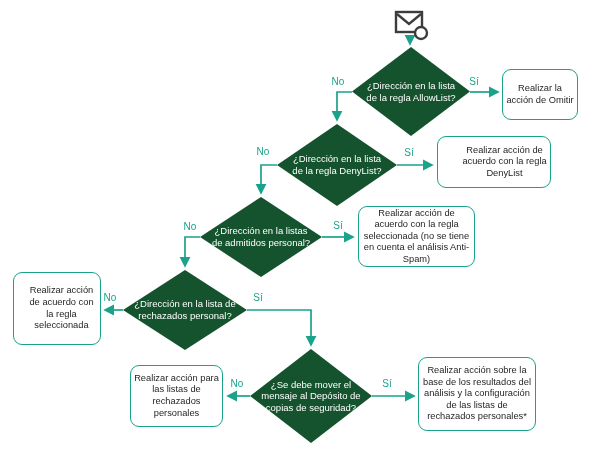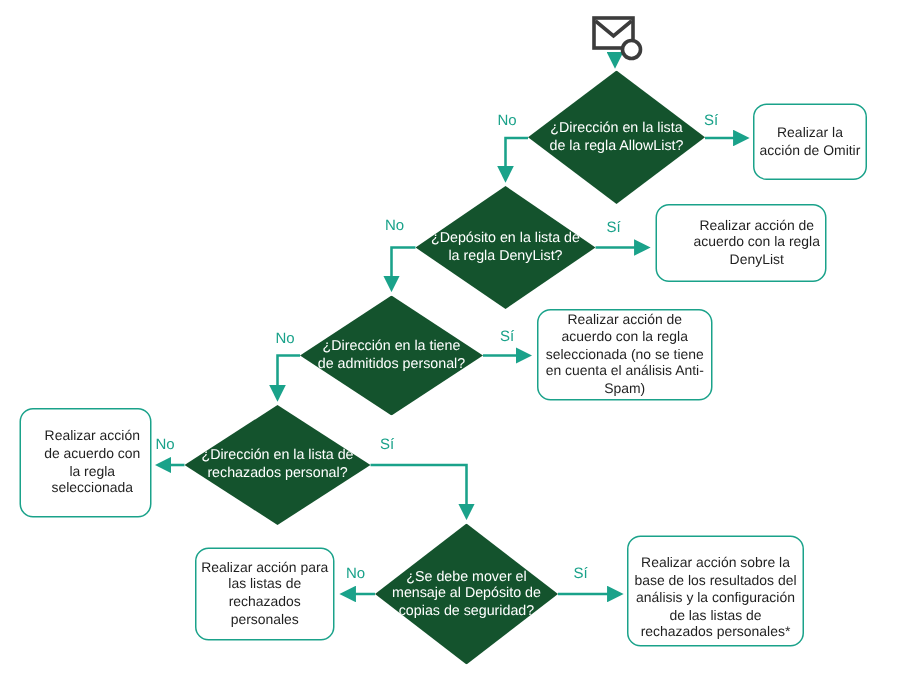--- a/index.html
+++ b/index.html
@@ -30,21 +30,21 @@
   #d1{left:352px;top:47px;width:118px;height:89px;}
   #d2{left:277px;top:124px;width:120px;height:82px;}
   #d3{left:200px;top:197px;width:122px;height:80px;}
   #d4{left:123px;top:270px;width:124px;height:80px;}
   #d5{left:250px;top:349px;width:122px;height:94px;}
   #b1{left:502px;top:69px;width:76px;height:51px;}
   #b2{left:437px;top:136px;width:114px;height:52px;padding-left:24px;}
   #b3{left:358px;top:206px;width:117px;height:61px;}
   #b4{left:13px;top:272px;width:88px;height:73px;padding-left:12px;}
   #b5{left:130px;top:365px;width:93px;height:62px;}
-  #b6{left:418px;top:357px;width:118px;height:74px;align-items:flex-end;}
+  #b6{left:418px;top:357px;width:118px;height:74px;}
   #lyes1{left:474px;top:81px;}  #lno1{left:338px;top:81px;}
   #lyes2{left:409px;top:152px;} #lno2{left:263px;top:151px;}
   #lyes3{left:338px;top:225px;} #lno3{left:190px;top:226px;}
   #lyes4{left:258px;top:297px;} #lno4{left:110px;top:297px;}
   #lyes5{left:387px;top:383px;} #lno5{left:237px;top:383px;}
 </style>
 </head>
 <body>
 
 <div class="canvas">
@@ -75,24 +75,24 @@
       <rect x="2" y="2" width="26" height="20" fill="#ffffff"></rect>
       <polyline points="3,4 15,14 27,4"></polyline>
       <circle cx="27" cy="23" r="6" fill="#ffffff"></circle>
     </g>
   </svg>
 
   <div class="diamond" id="d1">
     <span class="txt">¿Dirección en la lista de la regla AllowList?</span>
   </div>
   <div class="diamond" id="d2">
-    <span class="txt">¿Depósito en la lista de la regla DenyList?</span>
+    <span class="txt">¿Dirección en la lista de la regla DenyList?</span>
   </div>
   <div class="diamond" id="d3">
-    <span class="txt">¿Dirección en la tiene de admitidos personal?</span>
+    <span class="txt">¿Dirección en la listas de admitidos personal?</span>
   </div>
   <div class="diamond" id="d5">
     <span class="txt">¿Se debe mover el mensaje al Depósito de copias de seguridad?</span>
   </div>
   <div class="diamond" id="d4">
     <span class="txt">¿Dirección en la lista de rechazados personal?</span>
   </div>
 
   <div class="box" id="b1">
     <span>Realizar la acción de Omitir</span>

